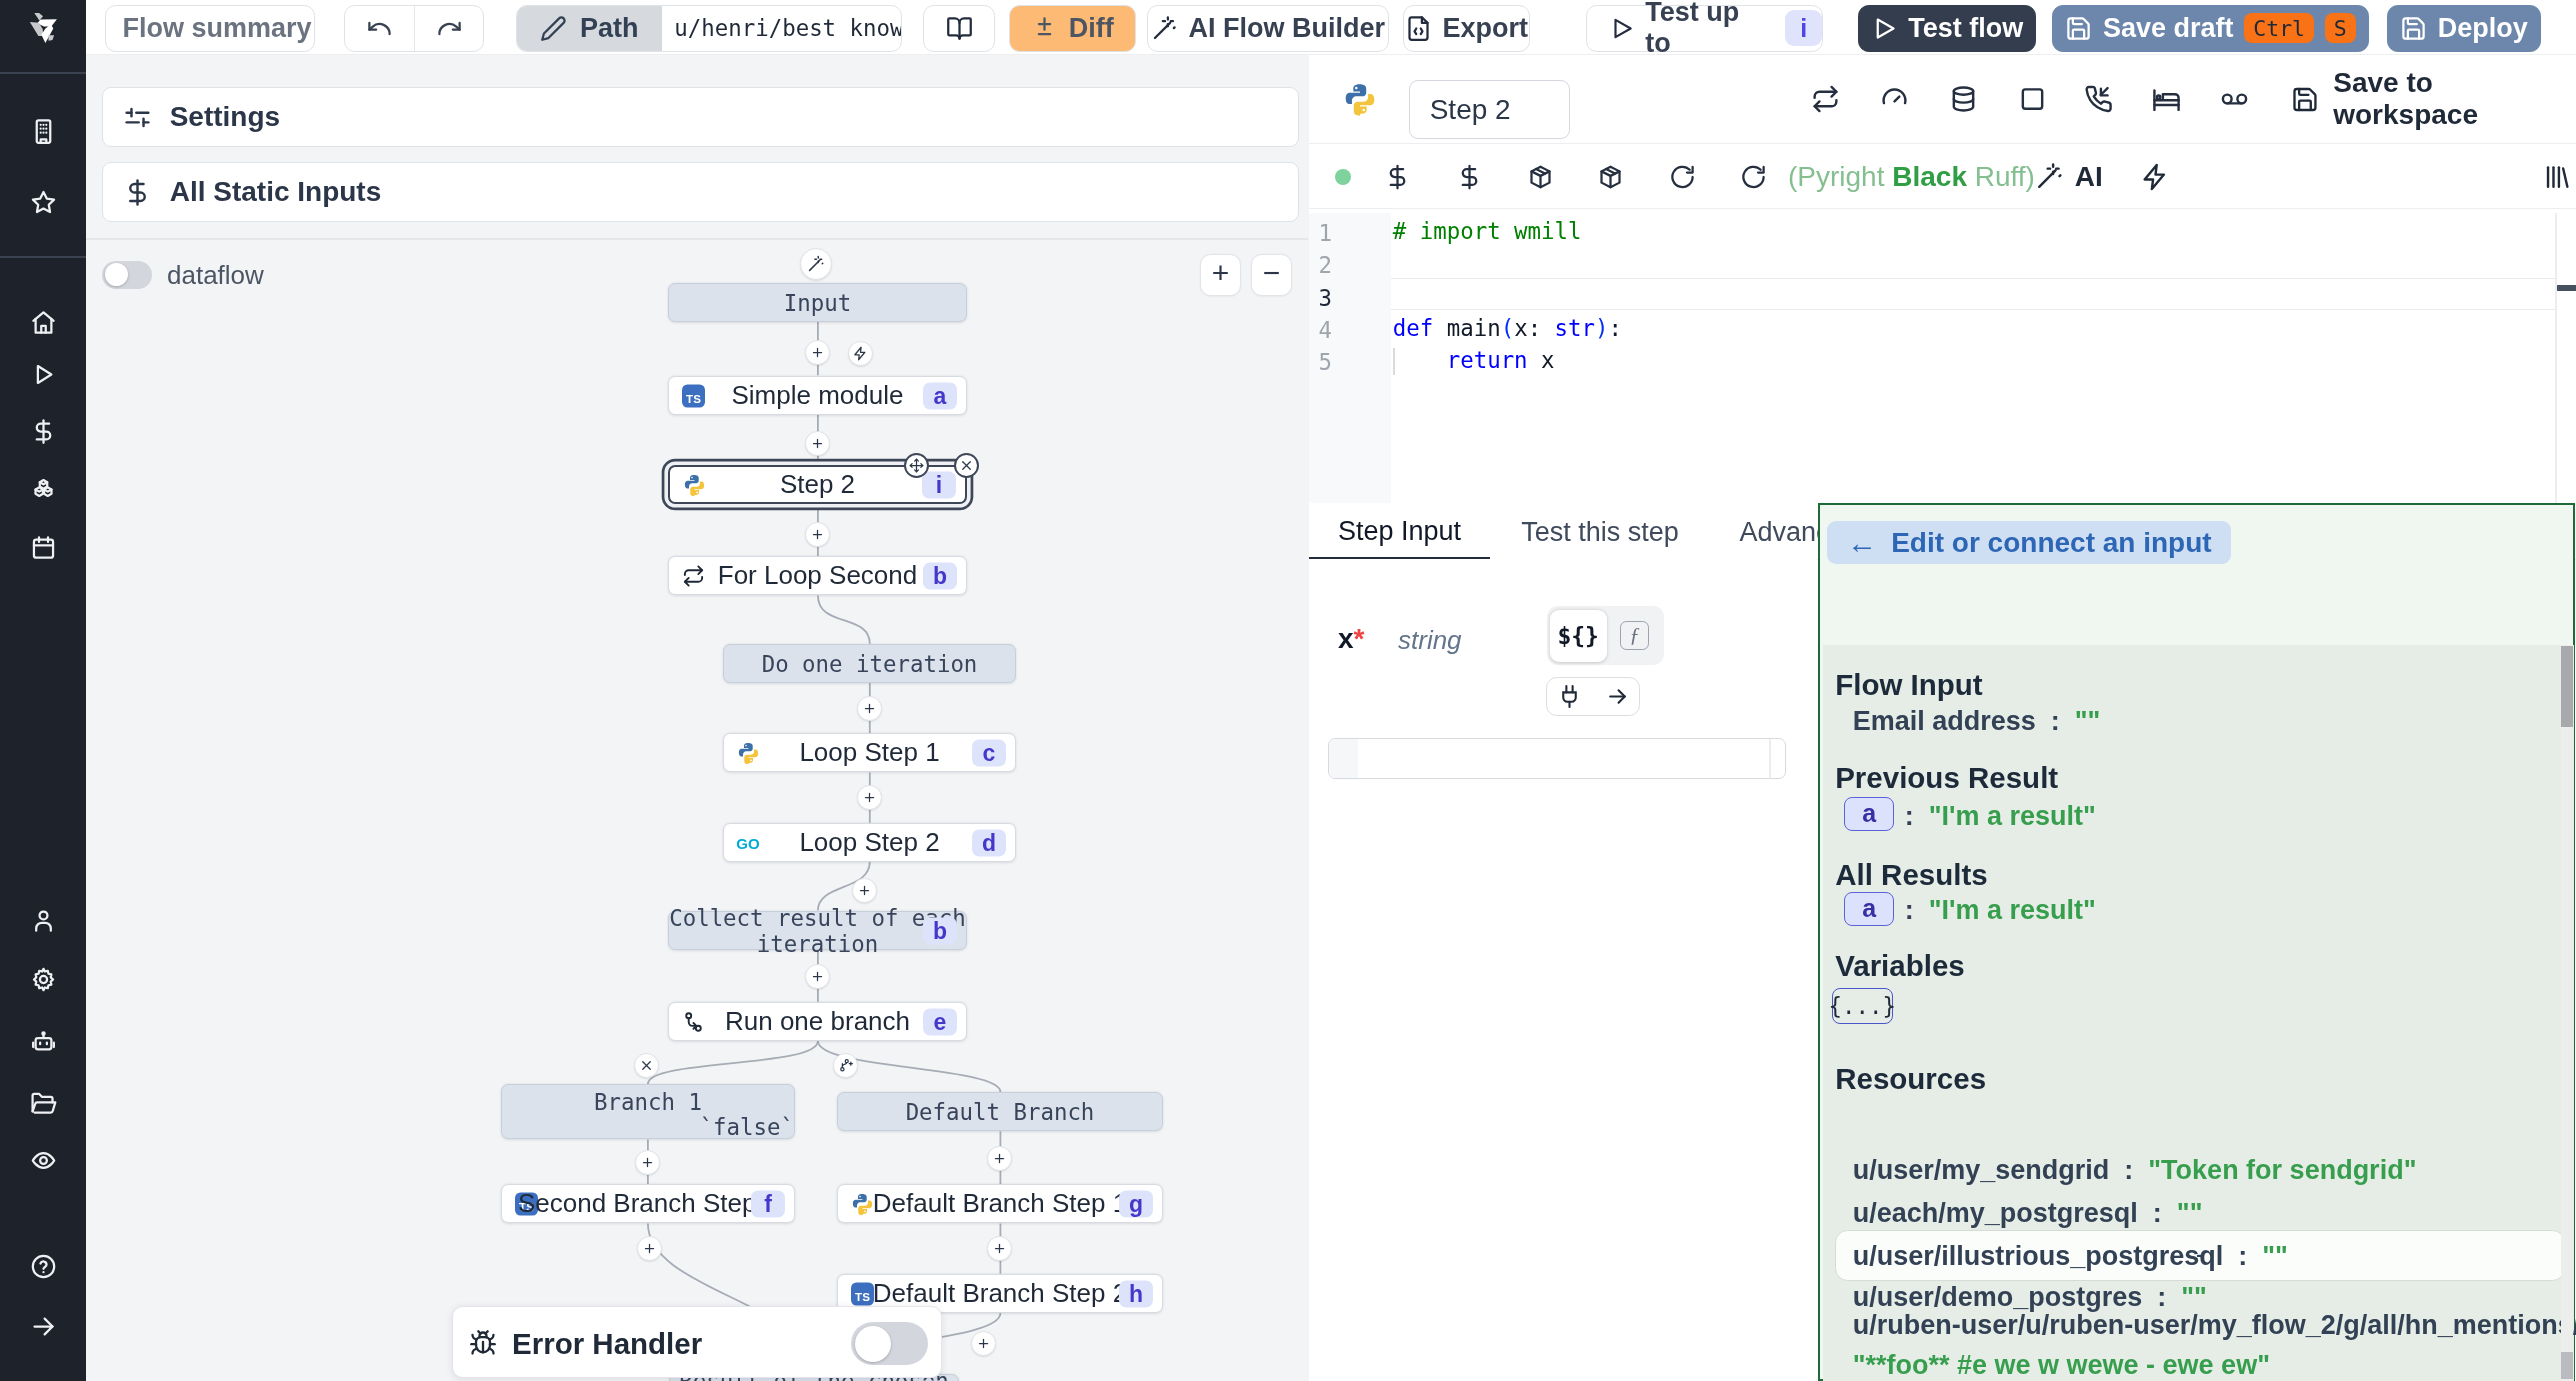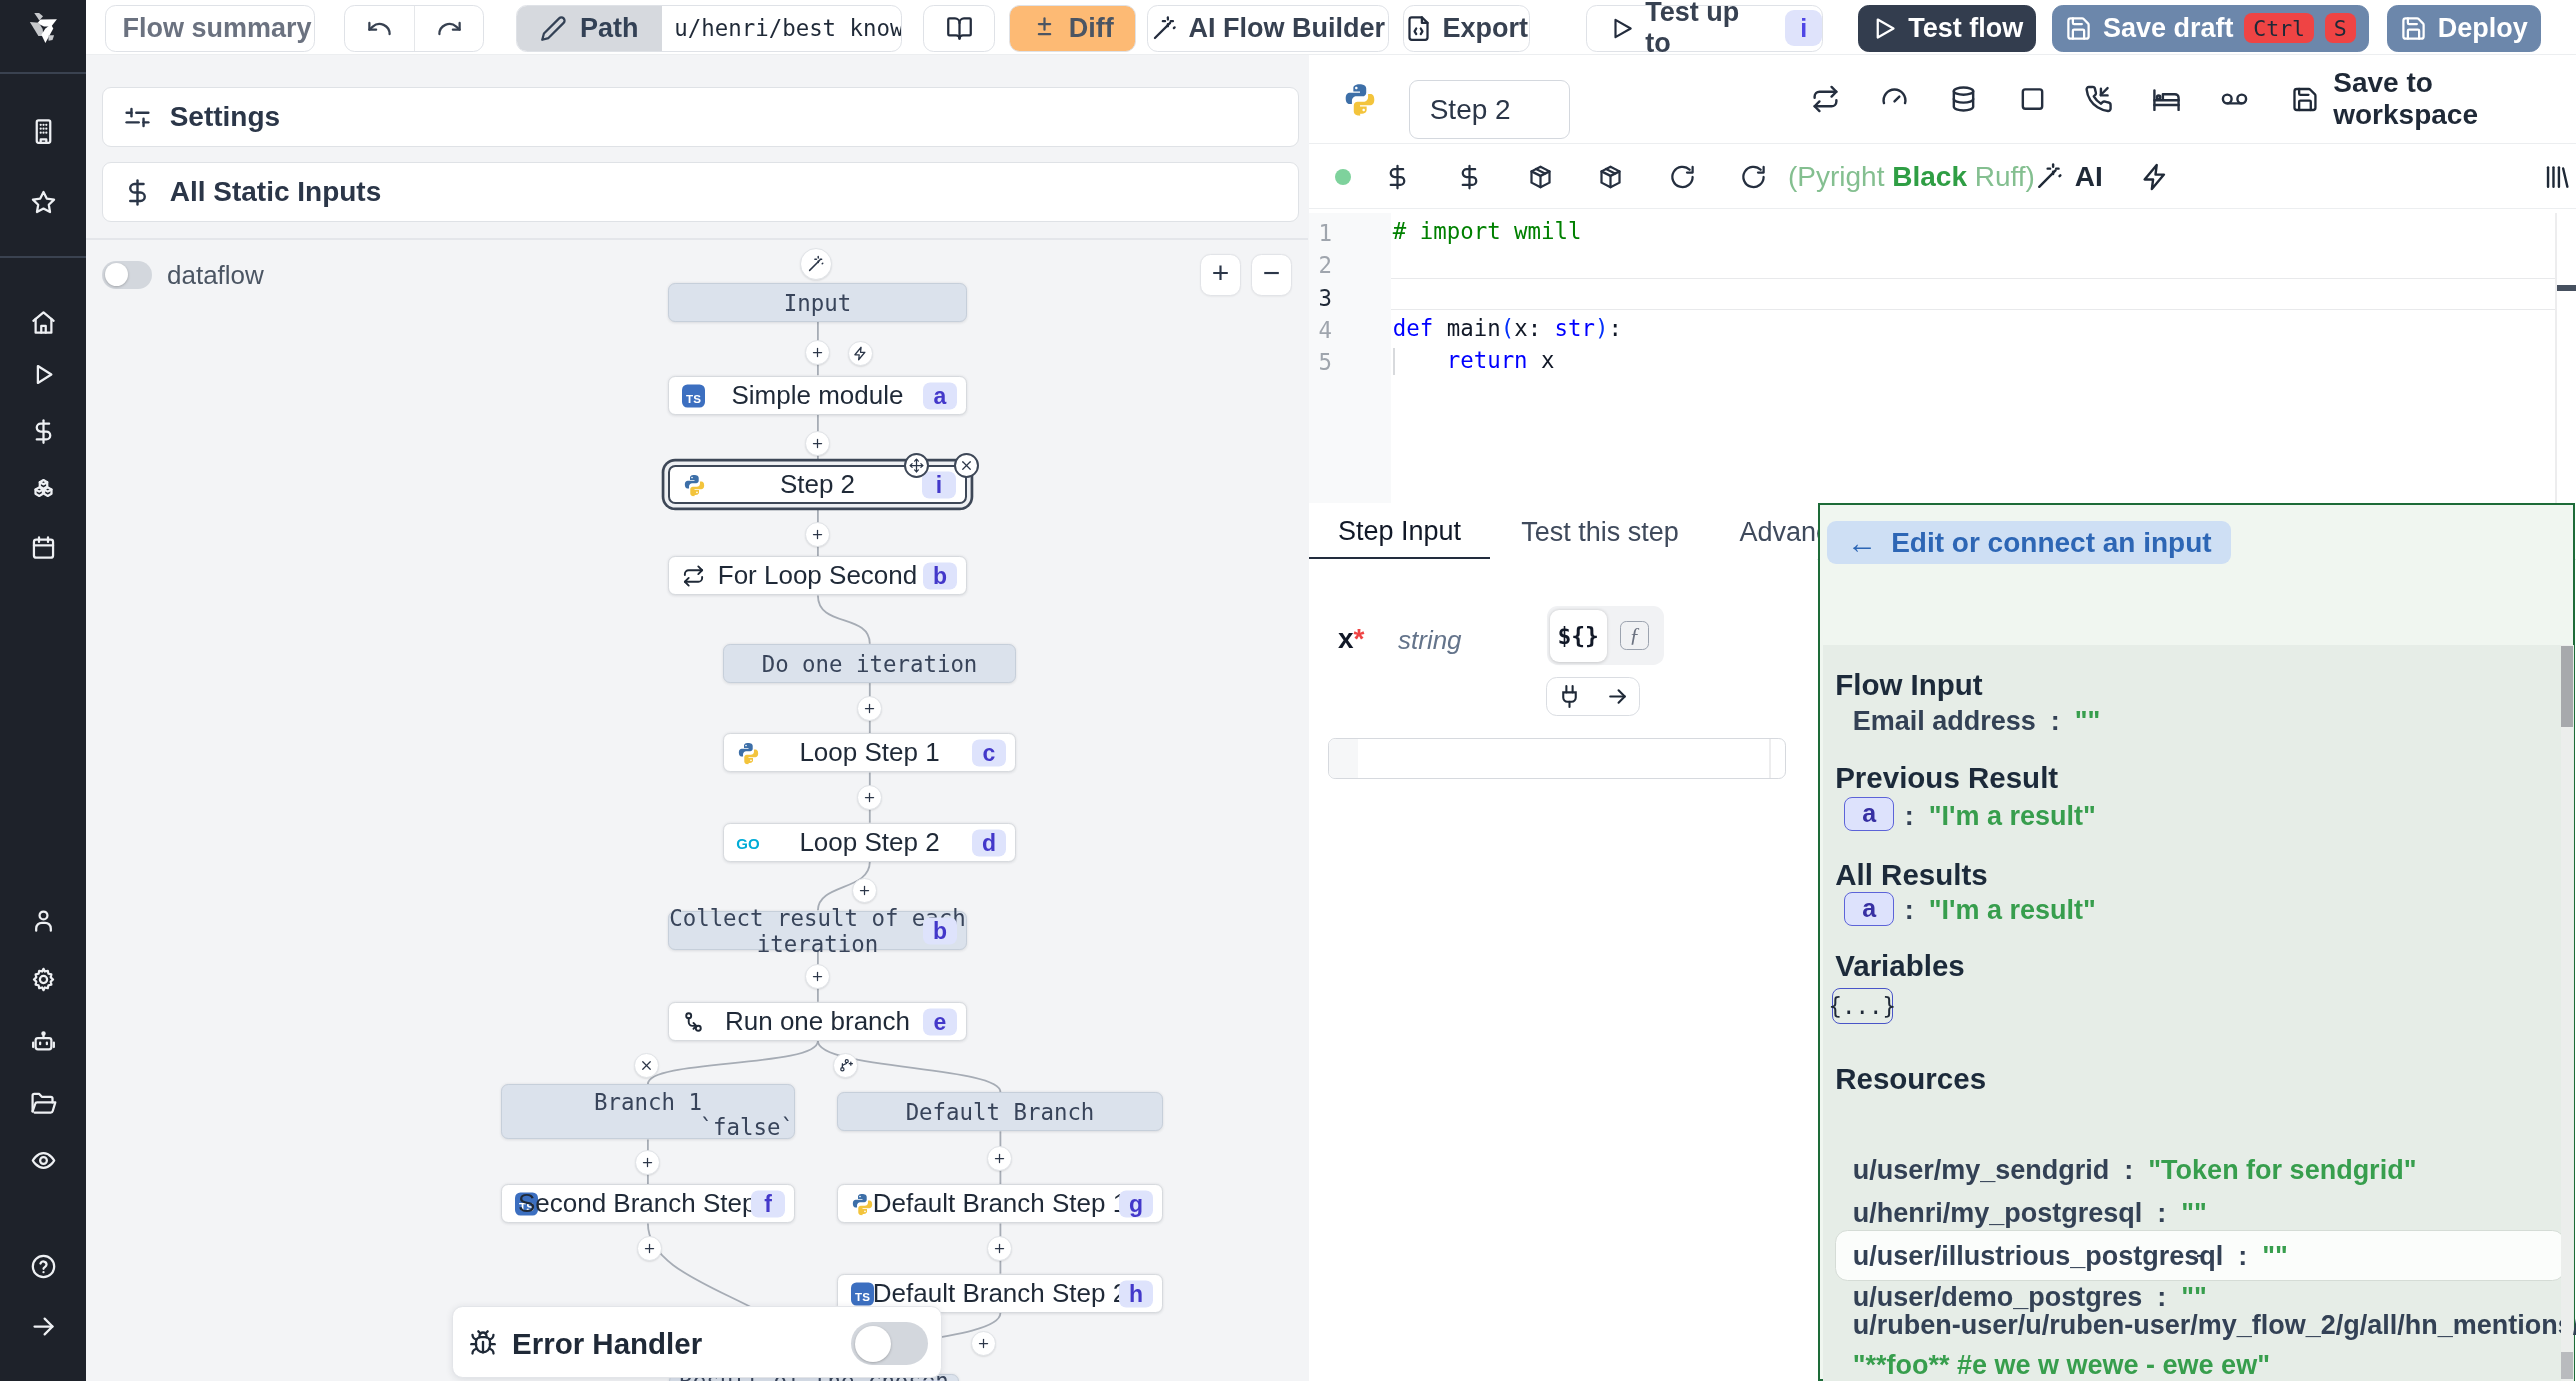--- a/index.html
+++ b/index.html
@@ -13,21 +13,21 @@
   #sidebar { left:0; top:0; width:86px; height:1381px; background:#1e222a; z-index:20; }
   #sidebar .sep { position:absolute; left:0; width:86px; height:1.8px; background:#3a4250; }
   .side-ic { position:absolute; left:0; width:86px; display:flex; justify-content:center; align-items:center; color:#eef0f3; }
   .side-ic svg { width:27px; height:27px; }
 
   
   #topbar { left:86px; top:0; width:2490px; height:55px; background:#fff; border-bottom:1.8px solid #eceef0; z-index:15; }
   .tbtn { position:absolute; top:4.5px; height:47px; background:#fff; border:1.8px solid #dfe2e7; border-radius:10.7px;
      display:flex; align-items:center; justify-content:center; gap:10.7px; color:#374151; font-size:27px; font-weight:700; }
   .tbtn svg { width:27px; height:27px; }
-  .kbd { background:#ef4444; color:#1f2937; font-family:"DejaVu Sans Mono",monospace; font-size:21.5px; font-weight:400;
+  .kbd { background:#f97316; color:#1f2937; font-family:"DejaVu Sans Mono",monospace; font-size:21.5px; font-weight:400;
      border-radius:8px; padding:2.7px 9px; }
 
   
   #flowpanel { left:86px; top:55px; width:1224px; height:1326px; background:#f3f4f6; border-right:1.8px solid #dcdfe3; z-index:1; }
   .hcard { position:absolute; left:16px; width:1197px; height:60px; background:#fff; border:1.8px solid #dfe2e6; border-radius:9px;
      display:flex; align-items:center; gap:18px; padding-left:19.7px; color:#2b3648; font-size:28px; font-weight:700; }
   .hcard svg { width:29px; height:29px; }
   #graph-sep { position:absolute; left:0px; top:183px; width:1222px; height:1.8px; background:#e4e6ea; }
 
   .toggle { position:absolute; border-radius:894px; background:#d3d7dd; }
@@ -819,21 +819,21 @@
       <div class="abadge" style="left:21.5px;top:247px;">a</div>
       <div class="crow" style="left:82px;top:250px;"><span>:</span>&nbsp;&nbsp;<span class="cval">"I'm a result"</span></div>
 
       <div class="chead" style="top:304px;">Variables</div>
       <div class="vbadge" style="left:9px;top:343px;width:61px;height:36px;">{...}</div>
 
       <div class="chead" style="top:417px;">Resources</div>
       <div id="dashbox">-</div>
       <div id="resource-rows">
           <div class="crow" style="top: 510px;"><span>u/user/my_sendgrid</span>&nbsp;&nbsp;<span>:</span>&nbsp;&nbsp;<span class="cval">"Token for sendgrid"</span></div>
-          <div class="crow" style="top: 553px;"><span>u/henri/my_postgresql</span>&nbsp;&nbsp;<span>:</span>&nbsp;&nbsp;<span class="cval">""</span></div>
+          <div class="crow" style="top: 553px;"><span>u/each/my_postgresql</span>&nbsp;&nbsp;<span>:</span>&nbsp;&nbsp;<span class="cval">""</span></div>
           <div class="crow" style="top: 596px;"><span>u/user/illustrious_postgresql</span>&nbsp;&nbsp;<span>:</span>&nbsp;&nbsp;<span class="cval">""</span></div>
           <div class="crow" style="top: 637px;"><span>u/user/demo_postgres</span>&nbsp;&nbsp;<span>:</span>&nbsp;&nbsp;<span class="cval">""</span></div>
           <div class="crow" style="top: 665px;"><span>u/ruben-user/u/ruben-user/my_flow_2/g/all/hn_mentions/step-0</span>&nbsp;&nbsp;</div>
           <div class="crow" style="top: 705px;"><span class="cval">"**foo** #e we w wewe - ewe ew"</span></div>
         </div>
     </div>
     <div id="cscroll"></div>
     <div id="cthumb"></div>
     <div id="cthumb2"></div>
   </div>

